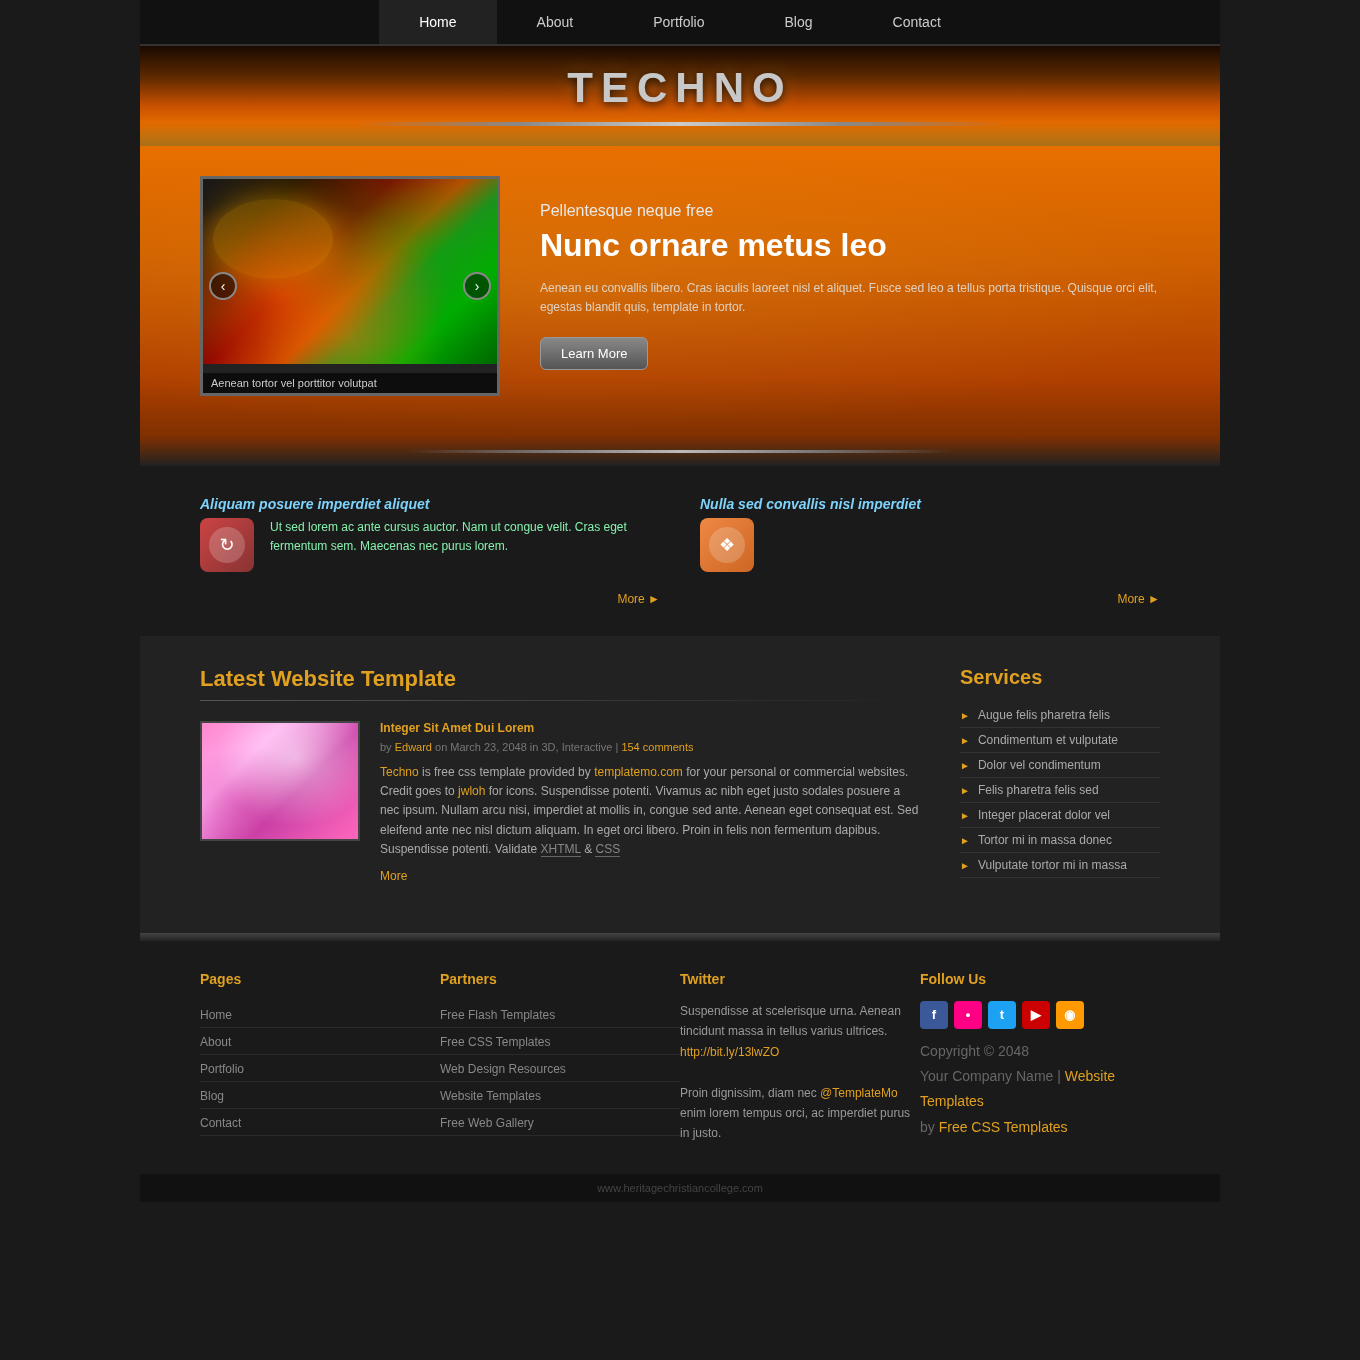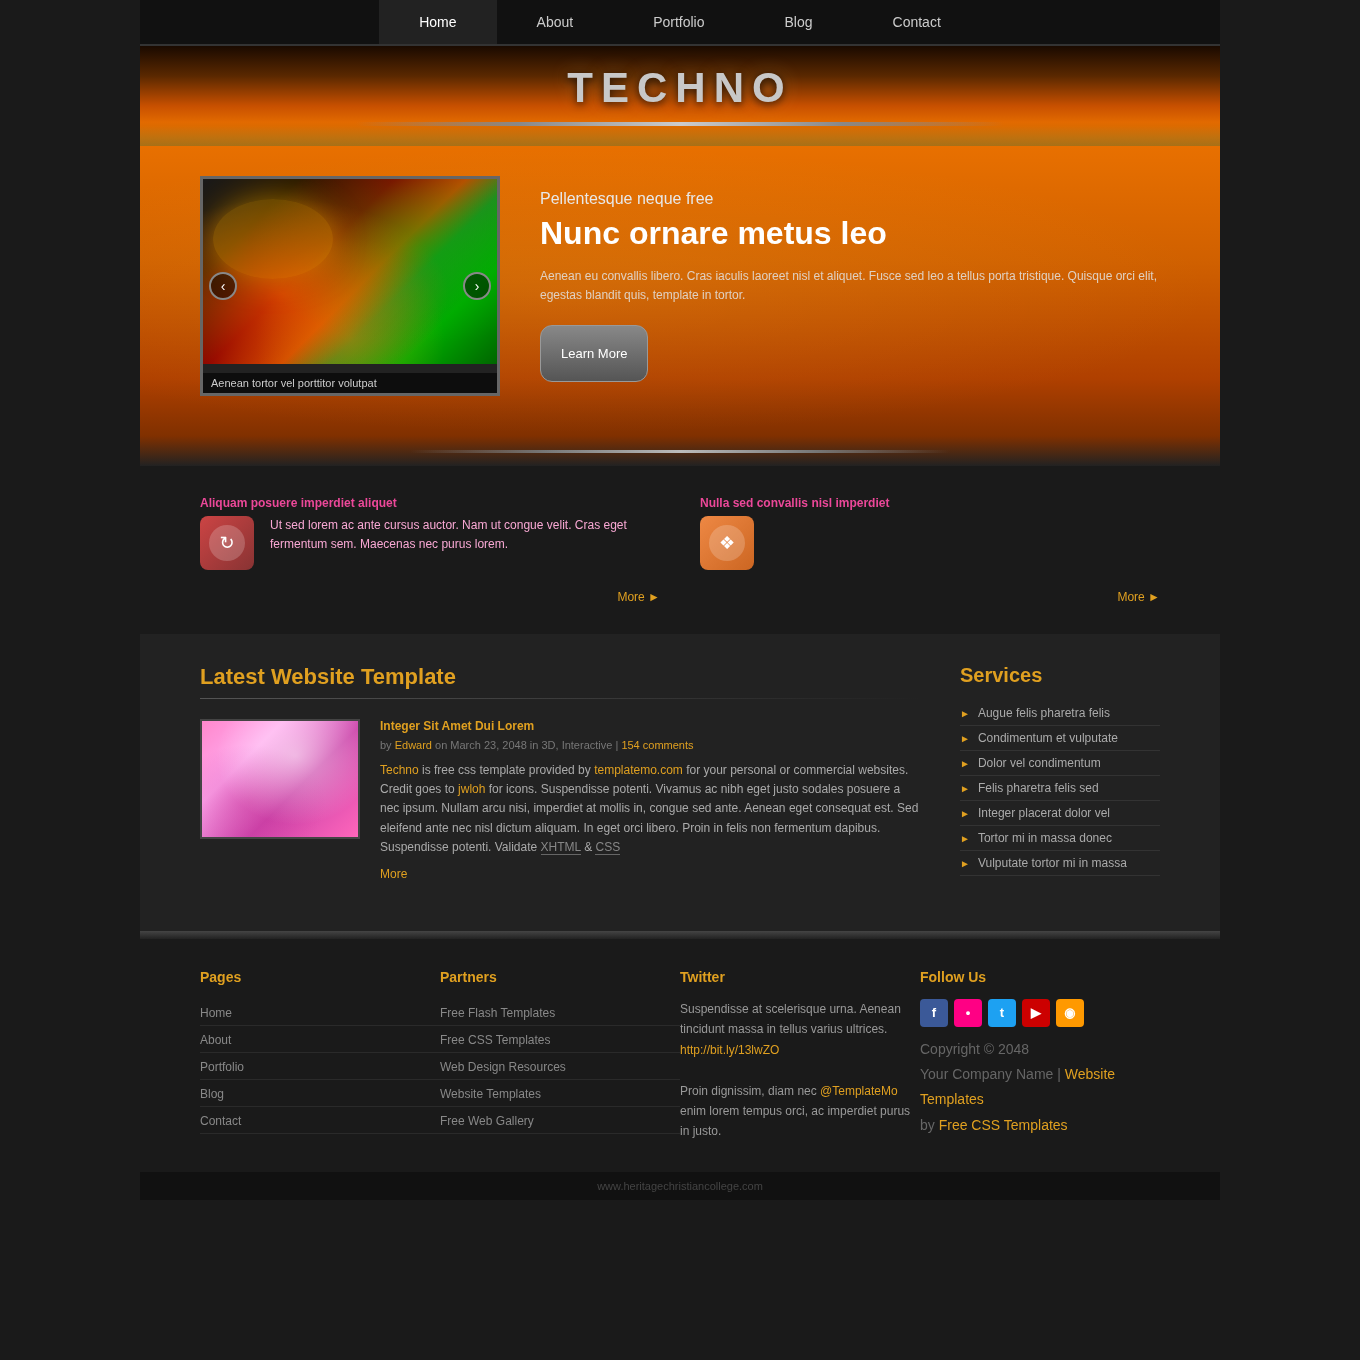--- a/index.html
+++ b/index.html
@@ -115,24 +115,24 @@
     .hero-nav-prev { left: 6px; }
     .hero-nav-next { right: 6px; }
     .hero-text { flex: 1; position: relative; z-index: 1; }
     .hero-subtitle { color: #e8e8e8; font-size: 16px; margin-bottom: 6px; }
     .hero-title { color: #fff; font-size: 32px; font-weight: bold; margin-bottom: 14px; line-height: 1.2; }
     .hero-desc { color: #e0d0c0; font-size: 12px; line-height: 1.6; margin-bottom: 20px; }
     .hero-btn {
       background: linear-gradient(180deg, #888 0%, #555 100%);
       color: #fff;
       border: 1px solid #999;
-      padding: 20px 20px;
+      padding: 8px 20px;
       font-size: 13px;
       cursor: pointer;
-      border-radius: 12px;
+      border-radius: 6px;
     }
     .hero-bottom-divider {
       height: 30px;
       background: linear-gradient(180deg, #803000, #222);
       display: flex; align-items: center; justify-content: center;
     }
     .hero-bottom-divider::after {
       content: '';
       width: 50%;
       height: 3px;
@@ -158,22 +158,22 @@
     }
     .feature-icon.blue { background: linear-gradient(135deg, #e84, #c62); }
     .feature-icon-inner {
       width: 36px; height: 36px;
       border-radius: 50%;
       background: rgba(255,255,255,0.2);
       display: flex; align-items: center; justify-content: center;
       color: #fff;
       font-size: 18px;
     }
-    .feature-title { color: #ec4899; font-size: 12px; font-weight: bold; margin-bottom: 6px; }
-    .feature-desc { color: #f9a8d4; font-size: 12px; line-height: 1.6; }
+    .feature-title { color: #7dd3fc; font-size: 14px; font-weight: bold; margin-bottom: 6px; font-style: italic; }
+    .feature-desc { color: #86efac; font-size: 12px; line-height: 1.6; }
     .feature-more { color: #e0a020; font-size: 12px; text-align: right; margin-top: 10px; cursor: pointer; }
     .feature-more::after { content: ' ►'; }
 
     
     .main-content {
       background: #222;
       padding: 30px 60px;
       display: flex;
       gap: 40px;
     }

